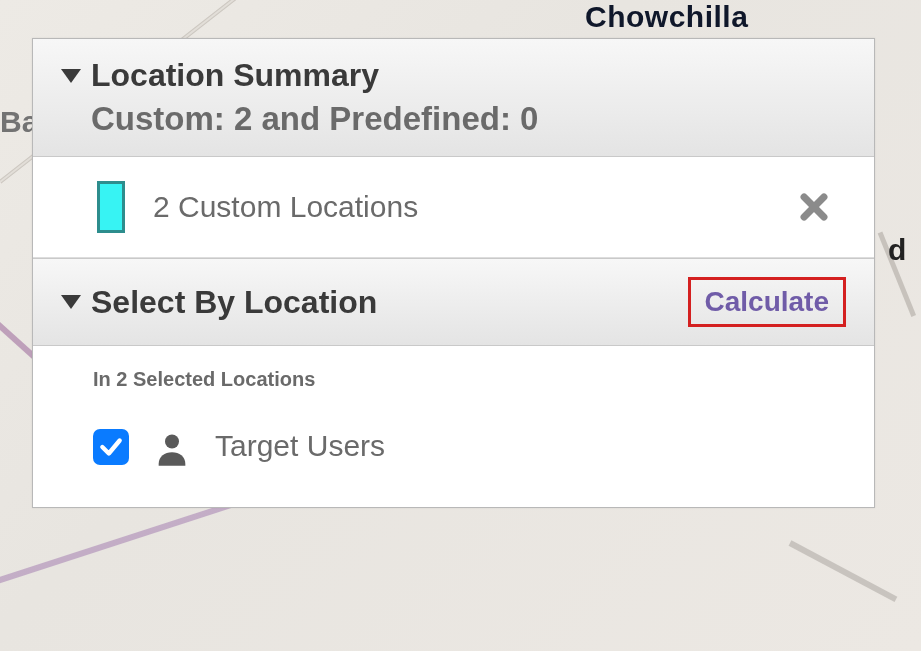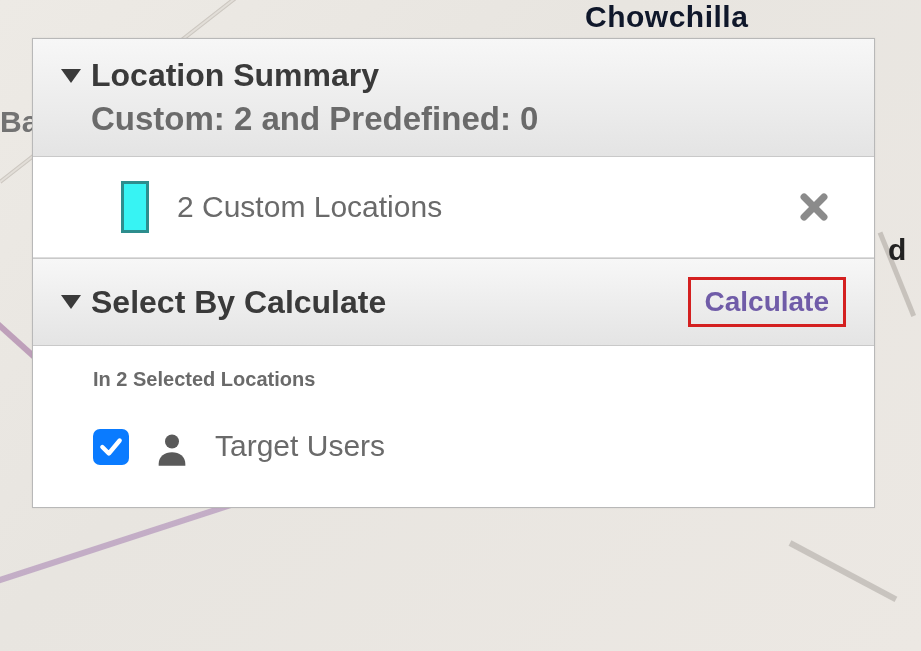--- a/index.html
+++ b/index.html
@@ -94,21 +94,21 @@
       color: #705ca8;
       font-size: 28px;
       font-weight:600;
       padding: 6px 14px;
       background: transparent;
       cursor: pointer;
     }
     .row-custom {
       display:flex;
       align-items:center;
-      padding: 24px 40px 24px 88px;
+      padding: 24px 40px 24px 64px;
       border-bottom: 1px solid #ddd;
       background:#fff;
       justify-content:space-between;
     }
     .row-left { display:flex; align-items:center; gap:28px; }
     .loc-rect {
       width: 28px;
       height: 52px;
       background: #37f3f3;
       border: 3px solid #2d8d8d;
@@ -198,21 +198,21 @@
     <span class="remove-x">
       <svg viewBox="0 0 24 24">
         <path d="M5 5 L19 19 M19 5 L5 19" stroke="#8b8b8b" stroke-width="5" stroke-linecap="round" fill="none"></path>
       </svg>
     </span>
   </div>
 
   <div class="section-header second">
     <div class="sh-title-row">
       <span class="caret"></span>
-      <span class="sh-title">Select By Calculate</span>
+      <span class="sh-title">Select By Location</span>
     </div>
     <button class="calculate-btn">Calculate</button>
   </div>
 
   <div class="body2">
     <div class="subhead">In 2 Selected Locations</div>
 
     <div class="chk-row">
       <span class="chk">
         <svg viewBox="0 0 24 24">

